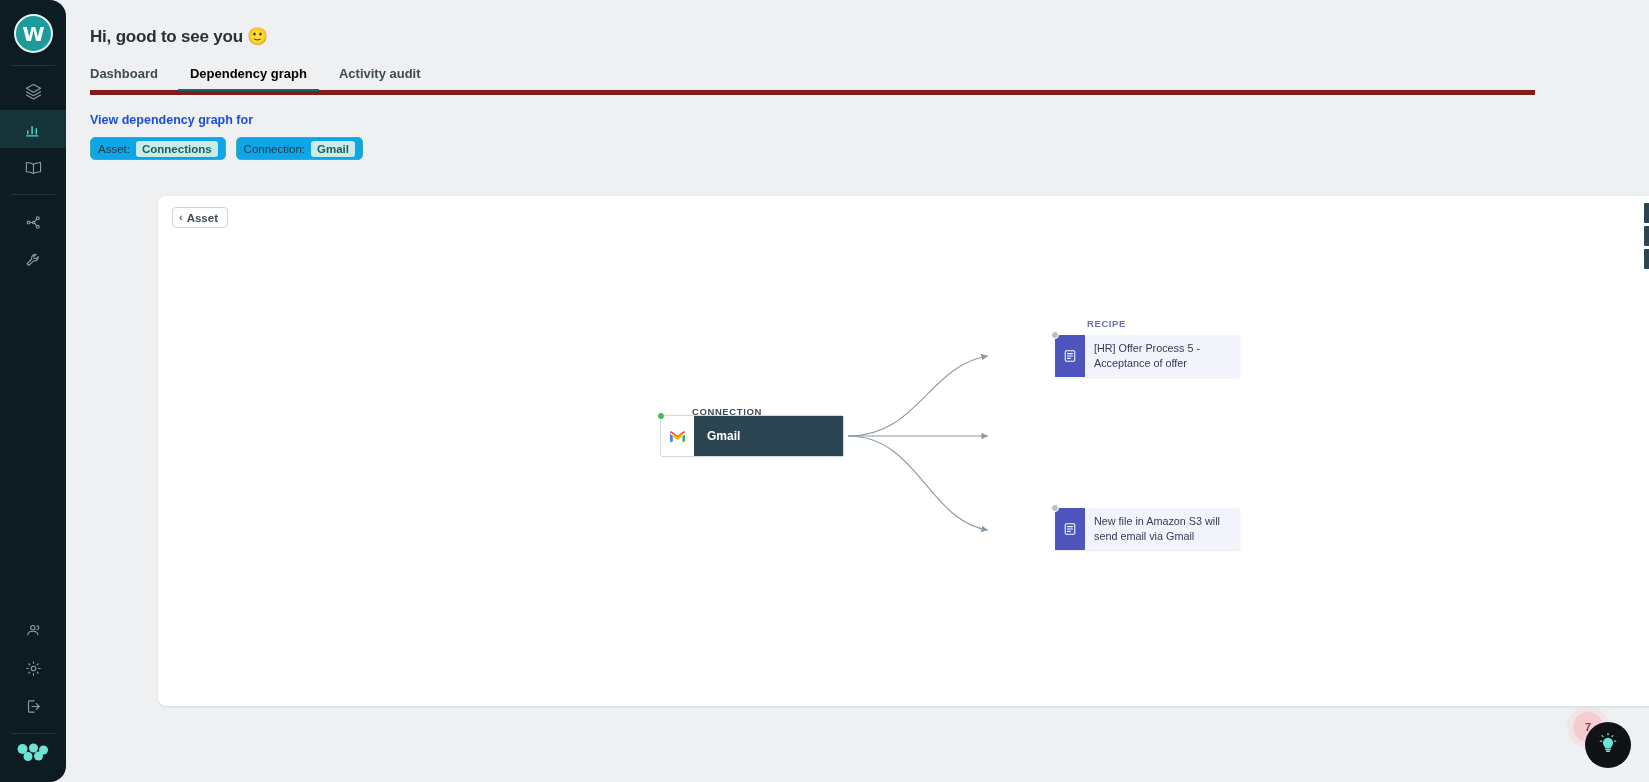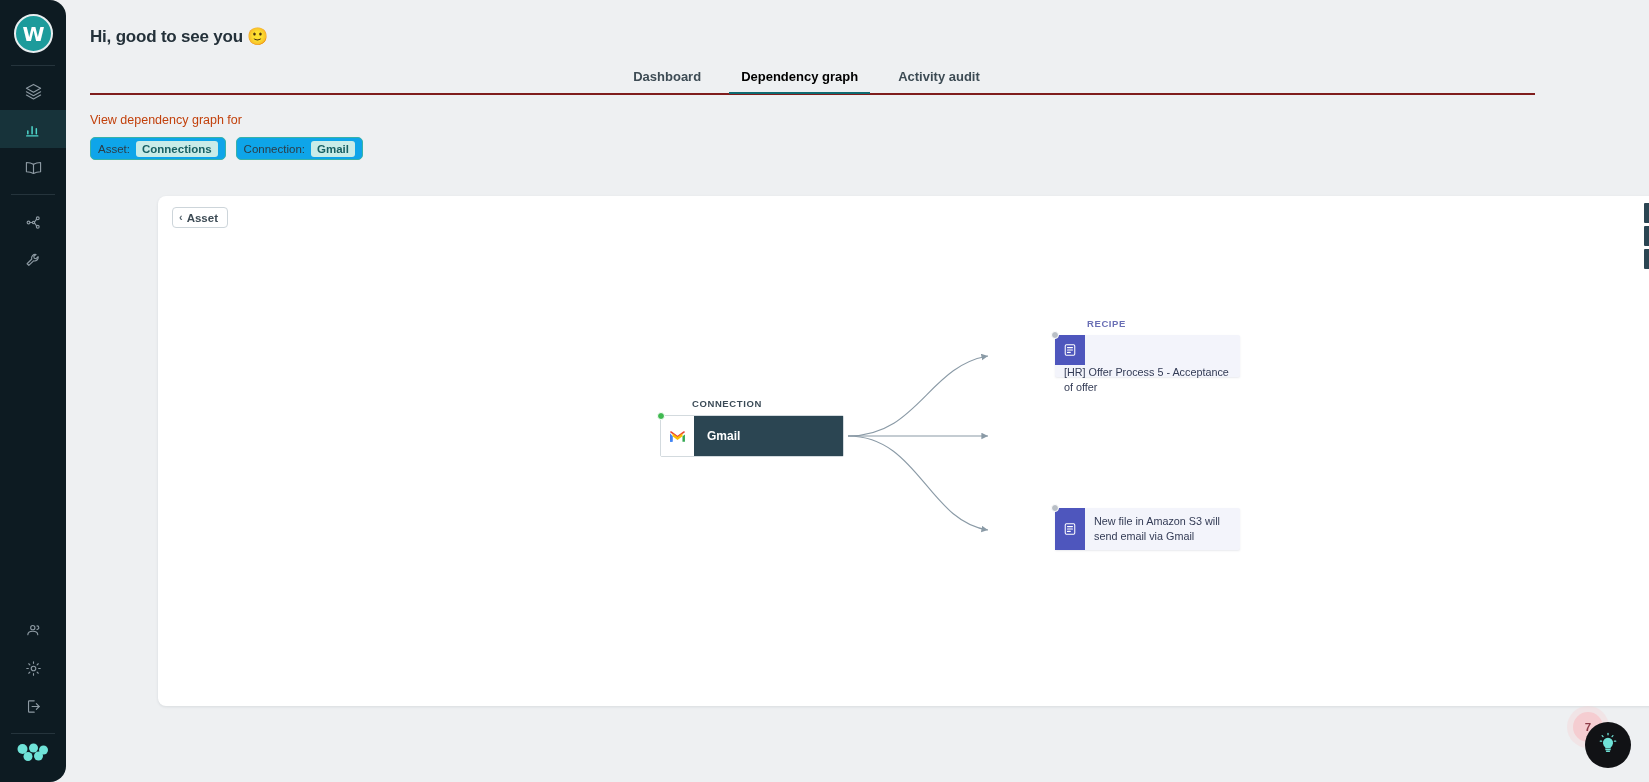--- a/index.html
+++ b/index.html
@@ -46,34 +46,34 @@
   .brandmark { margin-bottom: 16px; }
 
   
   .main { flex: 1 1 auto; position: relative; padding: 0 0 0 0; }
   .page-title {
     font-size: 17px; font-weight: bold; color: #24313a;
     margin: 26px 0 0 24px; letter-spacing: -0.2px;
   }
   .tabs {
     margin: 18px 0 0 24px; width: 1445px;
-    border-bottom: 2px solid #7f1d1d;
-    display: flex; gap: 16px; align-items: flex-end; height: 30px; justify-content: center;
+    border-bottom: 5px solid #7f1d1d;
+    display: flex; gap: 8px; align-items: flex-end; height: 30px;
   }
   .tab {
     font-size: 13px; color: #3d4b54; font-weight: bold;
     padding: 0 12px 8px 12px; cursor: pointer;
     border-bottom: 2px solid transparent;
     margin-bottom: -1px;
   }
   .tab:first-child { padding-left: 0; }
   .tab.active { color: #000000; border-bottom-color: #0e6b72; }
 
   .filter-label {
-    margin: 18px 0 0 24px; font-size: 12.5px; font-weight: normal; color: #c2410c;
+    margin: 18px 0 0 24px; font-size: 12.5px; font-weight: bold; color: #1d4ed8;
   }
   .chips { margin: 10px 0 0 24px; display: flex; gap: 10px; }
   .chip {
     border: 1px solid #38b2a8; border-radius: 5px;
     background: #0ea5e9; display: flex; align-items: center;
     height: 23px; padding: 0 7px; gap: 6px; cursor: pointer;
   }
   .chip-key { font-size: 11.5px; color: #2d3b44; }
   .chip-val {
     font-size: 11.5px; font-weight: bold; color: #175f63;
@@ -153,21 +153,21 @@
   }
   .node-rec .body {
     flex: 1; display: flex; align-items: center; padding: 0 8px 0 9px;
     font-size: 10.8px; color: #333b55; line-height: 1.38;
   }
   .dot-grey {
     position: absolute; left: -4px; top: -4px;
     width: 8px; height: 8px; border-radius: 50%; background: #b9bfc6;
     border: 1px solid #ffffff;
   }
-  .node-r1 { left: 897px; top: 139px; flex-direction: column; }
+  .node-r1 { left: 897px; top: 139px; }
   .node-r2 { left: 897px; top: 226px; }
   .node-r3 { left: 897px; top: 312px; }
 
   
   .fab {
     position: absolute; right: 18px; bottom: 14px;
     width: 46px; height: 46px; border-radius: 50%;
     background: #111215; display: flex; align-items: center; justify-content: center;
     cursor: pointer;
   }
@@ -345,21 +345,21 @@
           </marker>
         </defs>
 
         <path d="M690,240 C 760,240 770,170 830,160" fill="none" stroke="#8a9aa6" stroke-width="1.1" marker-end="url(#arw)"></path>
 
         <path d="M690,240 L 830,240" fill="none" stroke="#8a9aa6" stroke-width="1.1" marker-end="url(#arw)"></path>
 
         <path d="M690,240 C 760,240 770,325 830,334" fill="none" stroke="#8a9aa6" stroke-width="1.1" marker-end="url(#arw)"></path>
       </svg>
 
-      <div class="grp-label conn" style="left:502px; top:202px;">CONNECTION</div>
+      <div class="grp-label conn" style="left:502px; top:210px;">CONNECTION</div>
       <div class="grp-label" style="left:897px; top:122px;">RECIPE</div>
 
       <div class="node node-conn">
         <div class="dot-status"></div>
         <div class="ico">
           <svg width="17" height="13" viewBox="0 0 48 36">
             <path d="M3 33h7V17.5L24 28l14-10.5V33h7V6a3 3 0 0 0-4.8-2.4L24 16 8.8 3.6A3 3 0 0 0 4 6z" fill="#ffffff"></path>
             <path d="M3 33h7V17.5L3 12.2z" fill="#4285F4"></path>
             <path d="M38 33h7V12.2l-7 5.3z" fill="#34A853"></path>
             <path d="M3 8.5 10 17.5 10 33 3 33z" fill="#4285F4"></path>

